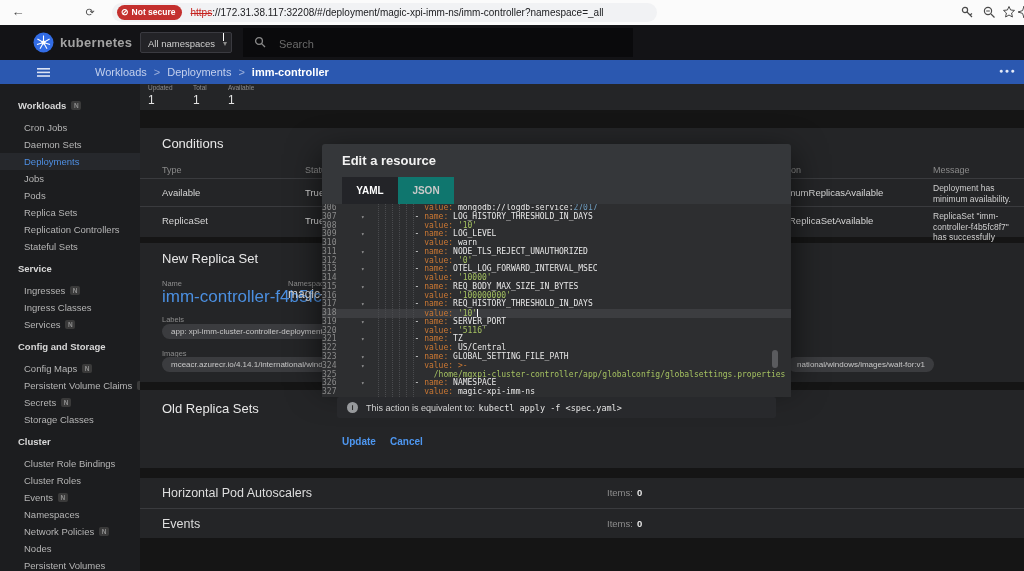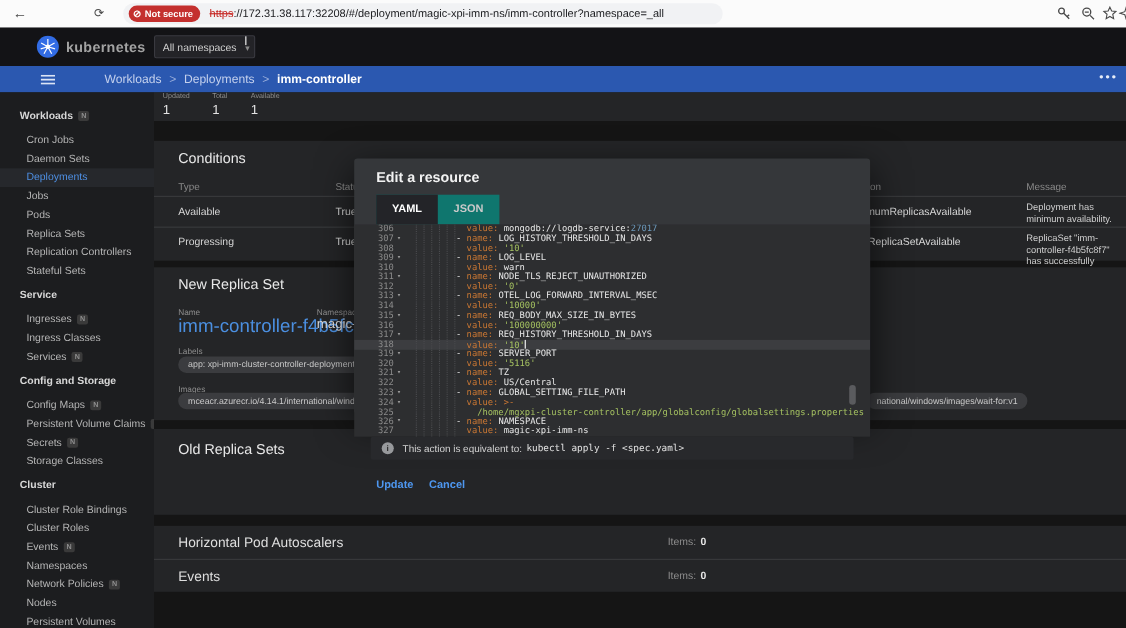--- a/index.html
+++ b/index.html
@@ -99,21 +99,21 @@
   #mtitle{position:absolute;left:20px;top:9px;font-size:13px;font-weight:bold;color:#f2f2f2}
   #tabs{position:absolute;left:20px;top:33px;height:27px;display:flex;background:#0f766e}
   .tab{width:56px;text-align:center;line-height:27px;font-size:10px;font-weight:bold;color:#c9c9c9;cursor:pointer}
   .tab.on{background:#232428;color:#fff}
   #editor{position:absolute;left:0;top:60px;width:469px;height:193px;background:#2d2e30;overflow:hidden;
           font-family:"DejaVu Sans Mono",monospace;font-size:8px;cursor:text}
   #guides{position:absolute;left:0;top:0;width:100%;height:100%;pointer-events:none}
   .gl{position:absolute;top:0;bottom:0;border-left:1px dotted #4a4b4e}
   .cl{display:flex;height:8.77px;line-height:8.77px}
   .cl.act{background:#3c3d40}
-  .ln{width:36px;text-align:right;color:#8a8a8a;flex:none}
+  .ln{width:36px;text-align:left;color:#8a8a8a;flex:none}
   .fold{width:18px;flex:none;color:#9a9a9a;font-size:6px;padding-left:3px;box-sizing:border-box;cursor:pointer}
   .code{white-space:pre;flex:none}
   .p{color:#e8e8e8}.k{color:#cc7833}.s{color:#a5c261}.n{color:#6c99bb}
   .caret{display:inline-block;width:1px;height:8px;background:#ffffff;vertical-align:-1px}
   #ethumb{position:absolute;left:450px;top:146px;width:6px;height:18px;background:#5a5b5e;border-radius:3px;cursor:pointer}
   #mnote{position:absolute;left:15px;top:253px;width:439px;height:21px;background:#28292c;border-radius:2px;
          display:flex;align-items:center;padding:0 10px;box-sizing:border-box}
   #iinfo{width:11px;height:11px;border-radius:50%;background:#97999c;color:#2a2a2a;font-size:7.5px;font-weight:bold;
          text-align:center;line-height:11px;flex:none}
   #mnotetext{margin-left:8px;font-size:9px;color:#d2d2d2;white-space:nowrap}
@@ -158,20 +158,27 @@
       <line x1="10.5" y1="10.5" x2="7" y2="16.8"></line>
         <line x1="10.5" y1="10.5" x2="4" y2="12.5"></line>
       <line x1="10.5" y1="10.5" x2="4.4" y2="7"></line>
     </g>
     <circle cx="10.5" cy="10.5" r="2.1" fill="#ffffff"></circle>
   </svg>
   <div id="brand">kubernetes</div>
   <div id="nssel">
     <span>All namespaces</span>
     <span class="caret">▾</span>
+  </div>
+  <div id="searchwrap">
+    <svg width="12" height="12" viewBox="0 0 12 12">
+        <circle cx="5" cy="5" r="3.4" fill="none" stroke="#8a8a8a" stroke-width="1.3"></circle>
+        <line x1="7.6" y1="7.6" x2="11" y2="11" stroke="#8a8a8a" stroke-width="1.3"></line>
+      </svg>
+    <input id="searchinput" placeholder="Search" style="">
   </div>
 </div>
 
 <div id="crumbbar">
   <svg id="hamb" width="13" height="9" viewBox="0 0 13 9">
       <rect width="13" height="1.6" y="0" fill="#dce4f5"></rect>
       <rect width="13" height="1.6" y="3.6" fill="#dce4f5"></rect>
       <rect width="13" height="1.6" y="7.2" fill="#dce4f5"></rect>
     </svg>
   <div id="crumbs">
@@ -230,21 +237,21 @@
   <span class="chead c1">Status</span>
   <span class="chead c2">Reason</span>
   <span class="chead c3">Message</span>
   <div class="crow" id="crow0">
     <span class="c0">Available</span>
     <span class="c1">True</span>
     <span class="c2">MinimumReplicasAvailable</span>
     <span class="c3">Deployment has minimum availability.</span>
   </div>
   <div class="crow" id="crow1">
-    <span class="c0">Progressing</span>
+    <span class="c0">ReplicaSet</span>
     <span class="c1">True</span>
     <span class="c2">NewReplicaSetAvailable</span>
     <span class="c3">ReplicaSet "imm-controller-f4b5fc8f7" has successfully progressed.</span>
   </div>
 </div>
 
 <div id="nrs" class="card">
   <div class="ctitle">New Replica Set</div>
   <span class="flabel" id="nmlab">Name</span>
   <span class="flabel" id="nslab">Namespace</span>

